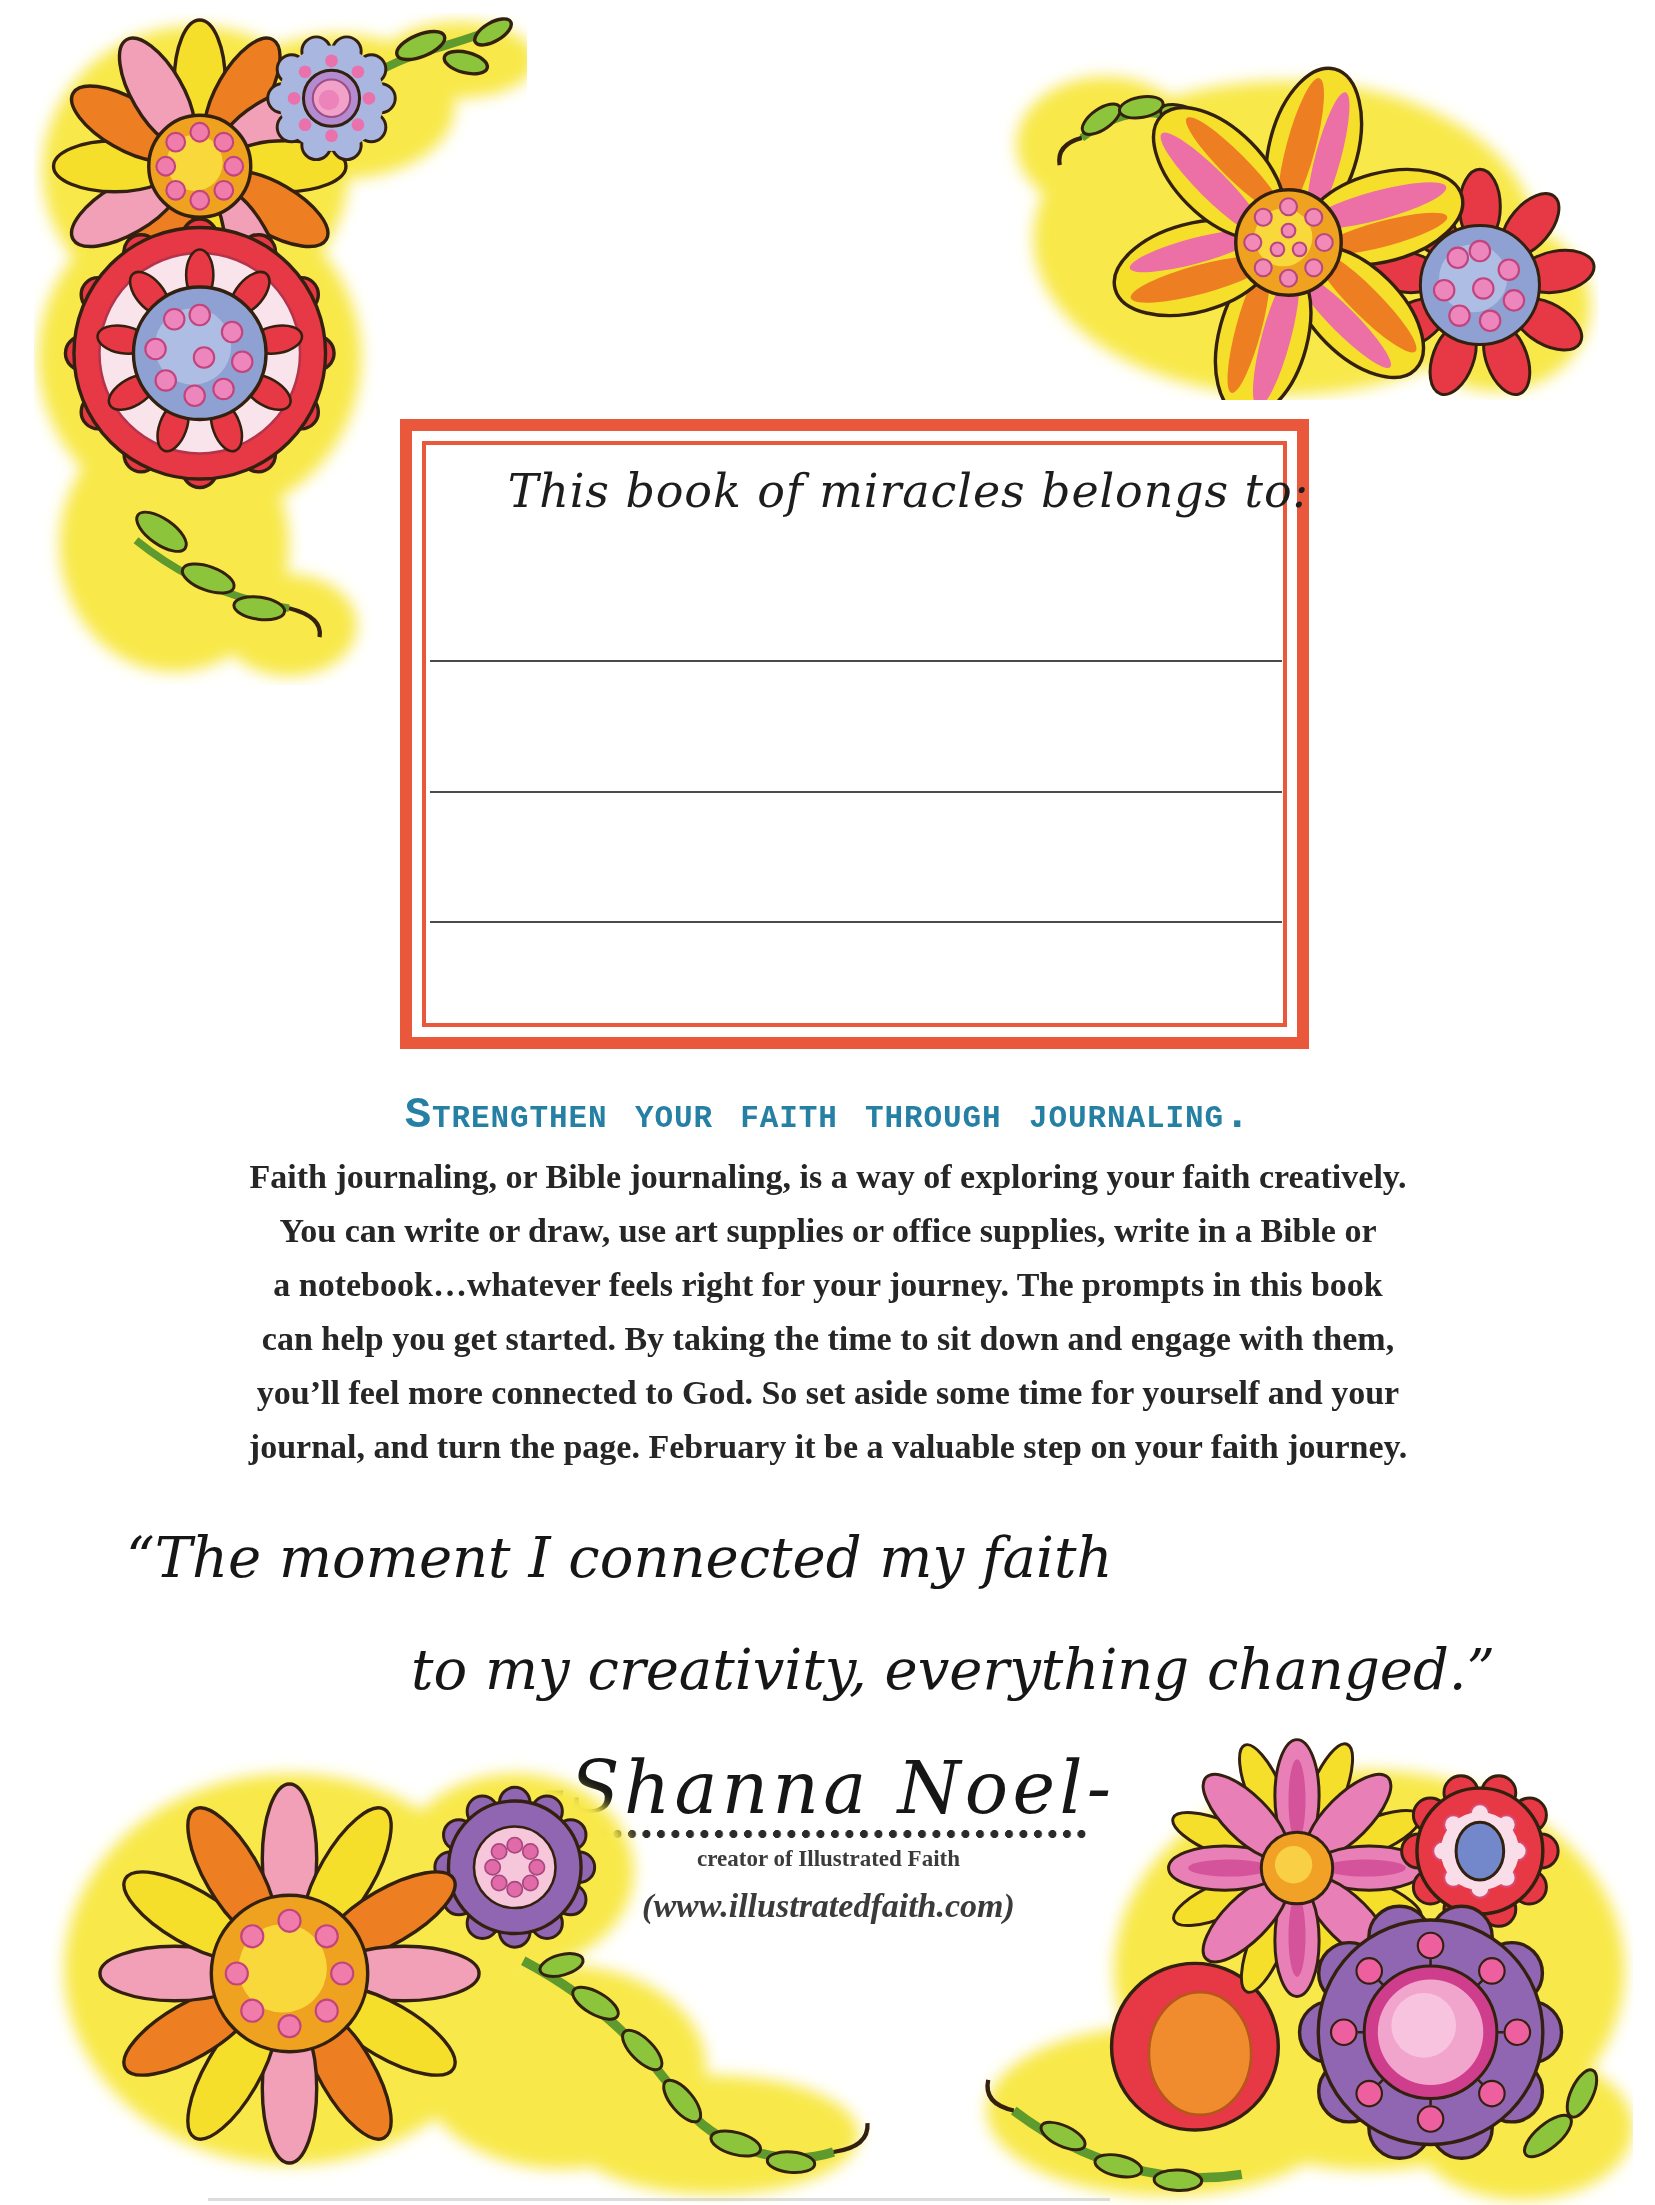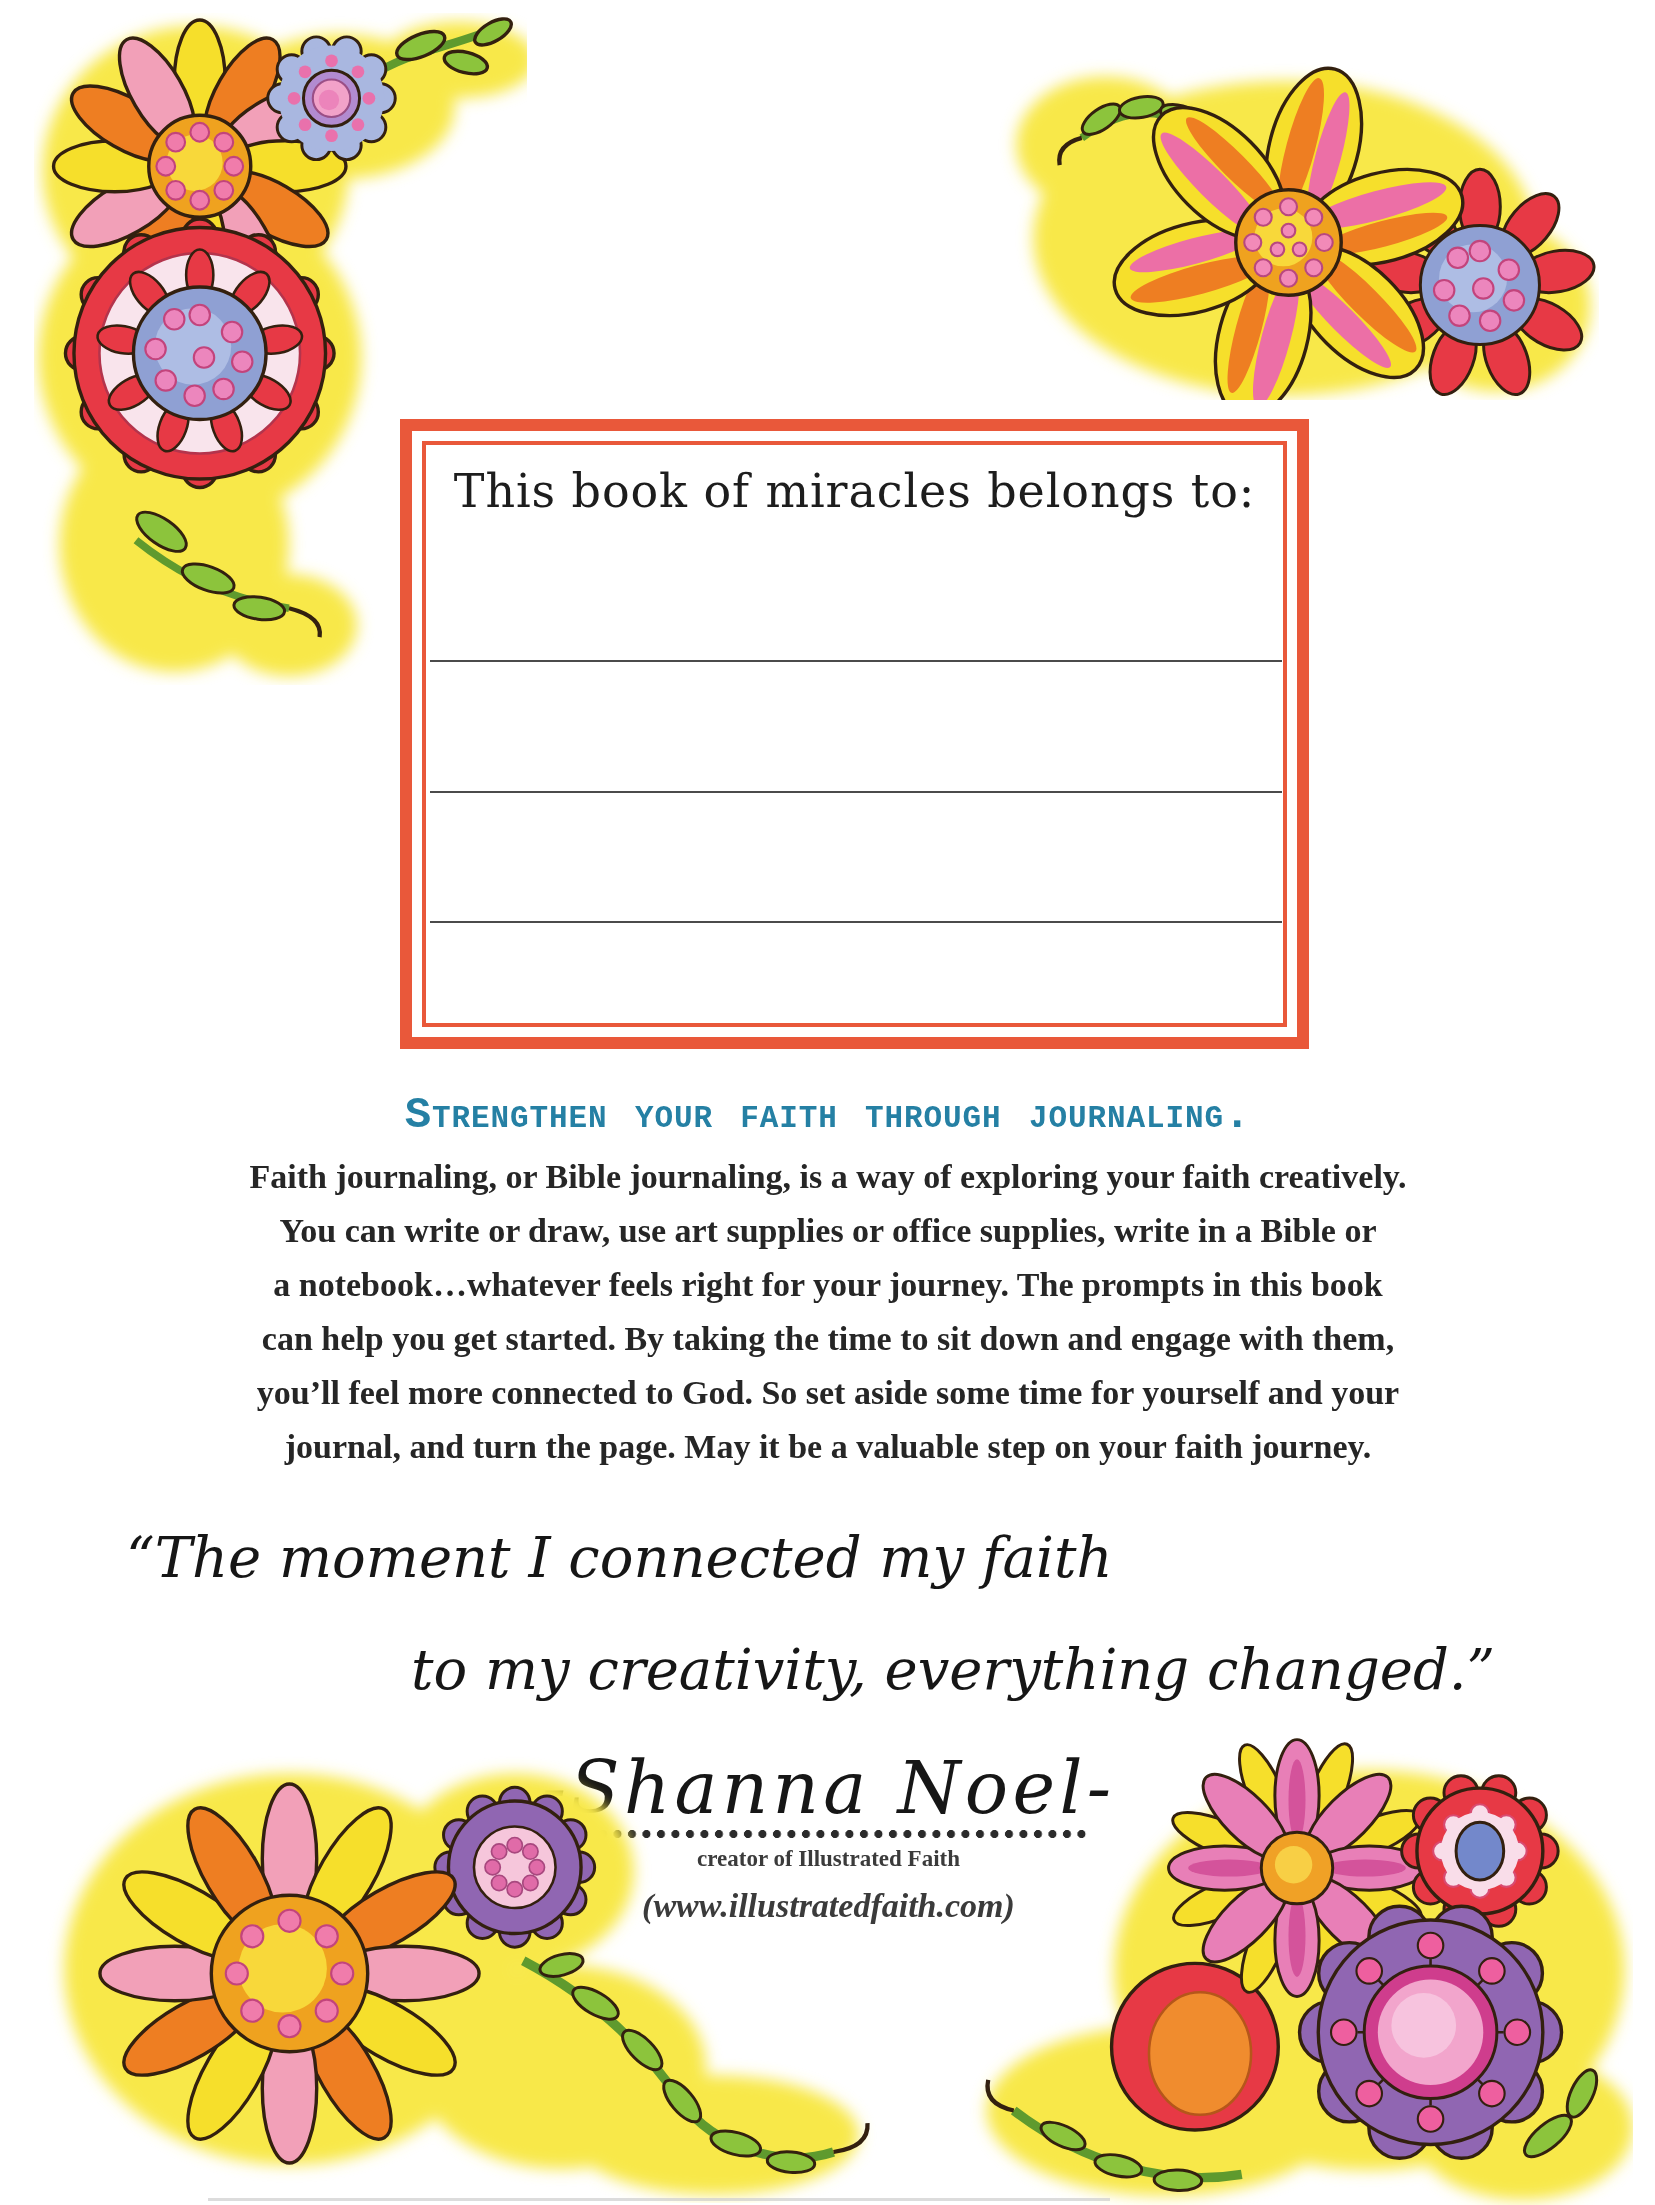--- a/index.html
+++ b/index.html
@@ -5,22 +5,22 @@
   html,body{margin:0;padding:0;background:#ffffff;}
   .page{position:relative;width:1656px;height:2205px;background:#ffffff;overflow:hidden;
         font-family:"Liberation Serif",serif;}
   .floral{position:absolute;pointer-events:none;}
 
   
   .box-outer{position:absolute;left:400px;top:419px;width:909px;height:630px;
              border:12px solid #e9583a;box-sizing:border-box;}
   .box-inner{position:absolute;left:10.2px;top:10.2px;right:10.2px;bottom:10.2px;
              border:4.3px solid #e9583a;}
-  .belongs-title{position:absolute;left:400px;top:464px;width:909px;text-align:center;
-             font-family:"DejaVu Serif",serif;font-size:46px;
+  .belongs-title{position:absolute;left:400px;top:464px;width:909px;text-align:right;
+             font-family:"DejaVu Serif",serif;font-style:italic;font-size:46px;
              color:#1d1d1d;letter-spacing:0.9px;}
   .write-line{position:absolute;left:430px;width:852px;height:0;border-top:2.6px solid #4b4b4b;}
   .wl1{top:660px;} .wl2{top:791px;} .wl3{top:921px;}
 
   
   .intro-heading{position:absolute;left:207px;top:1090px;width:1242px;text-align:center;
              font-variant:small-caps;font-weight:bold;font-size:44px;letter-spacing:0.9px;
              color:#2580a4;font-family:Liberation Mono, monospace;}
   .intro-para{position:absolute;left:190px;top:1150px;width:1276px;text-align:center;
              font-size:34px;line-height:54px;color:#262626;font-weight:bold;}
@@ -282,21 +282,21 @@
   <div class="write-line wl2"></div>
   <div class="write-line wl3"></div>
 
   <div class="intro-heading">Strengthen your faith through journaling.</div>
   <div class="intro-para">
     <div>Faith journaling, or Bible journaling, is a way of exploring your faith creatively.</div>
     <div>You can write or draw, use art supplies or office supplies, write in a Bible or</div>
     <div>a notebook…whatever feels right for your journey. The prompts in this book</div>
     <div>can help you get started. By taking the time to sit down and engage with them,</div>
     <div>you’ll feel more connected to God. So set aside some time for yourself and your</div>
-    <div>journal, and turn the page. May it be a valuable step on your faith journey.</div>
+    <div>journal, and turn the page. February it be a valuable step on your faith journey.</div>
   </div>
 
   <div class="quote-line1 script">“The moment I connected my faith</div>
   <div class="quote-line2 script">to my creativity, everything changed.”</div>
   <div class="quote-author script">-Shanna Noel-</div>
   <div class="dotted-sep"></div>
   <div class="attr-role">creator of Illustrated Faith</div>
   <div class="attr-site">(www.illustratedfaith.com)</div>
 
   <svg class="floral" style="left:34px;top:1744px;" width="851" height="459" viewBox="0 0 1000 540">

